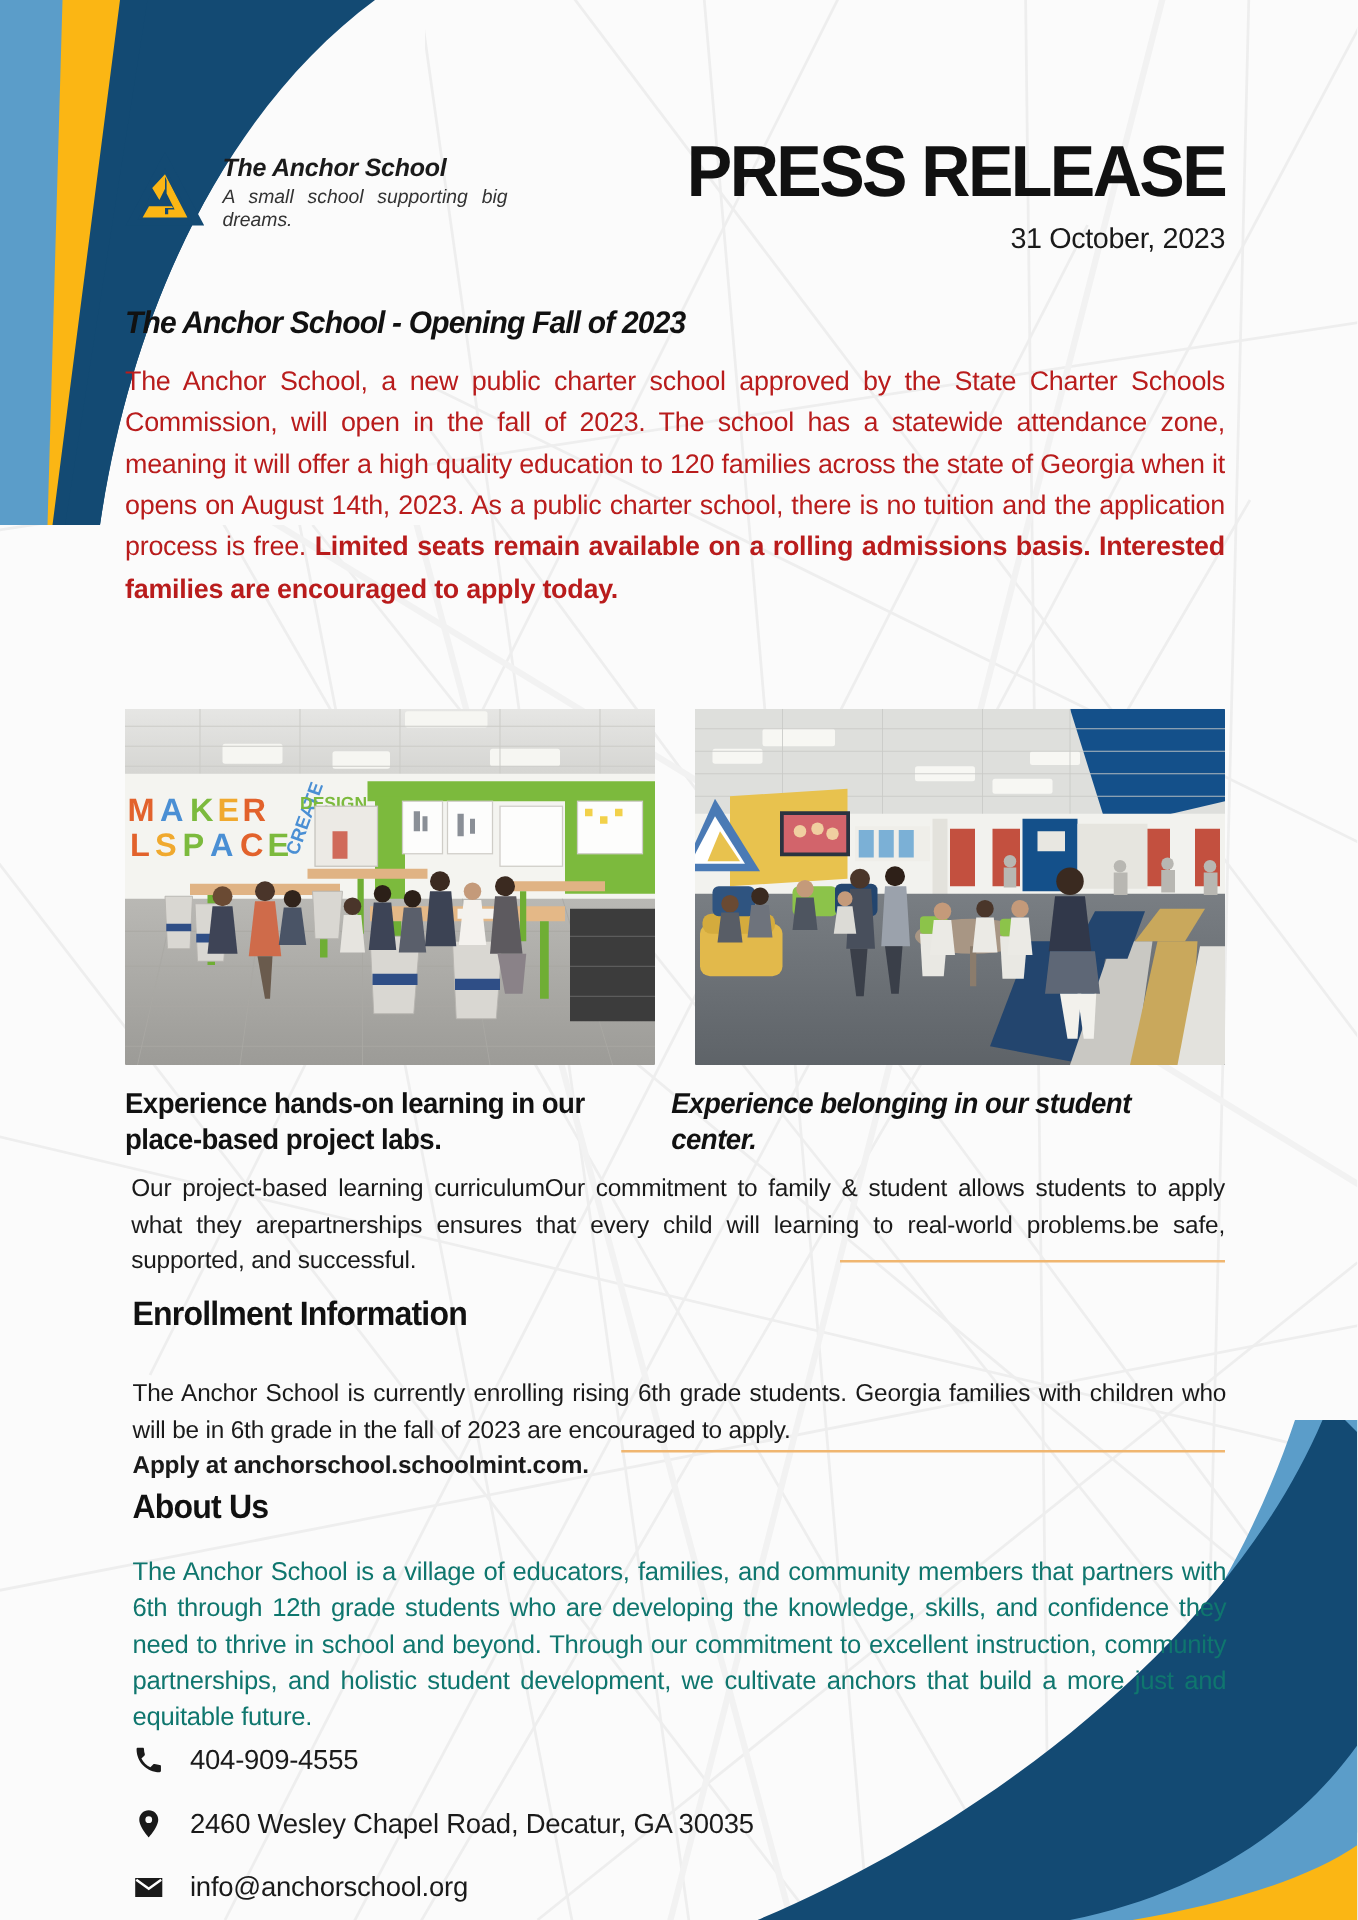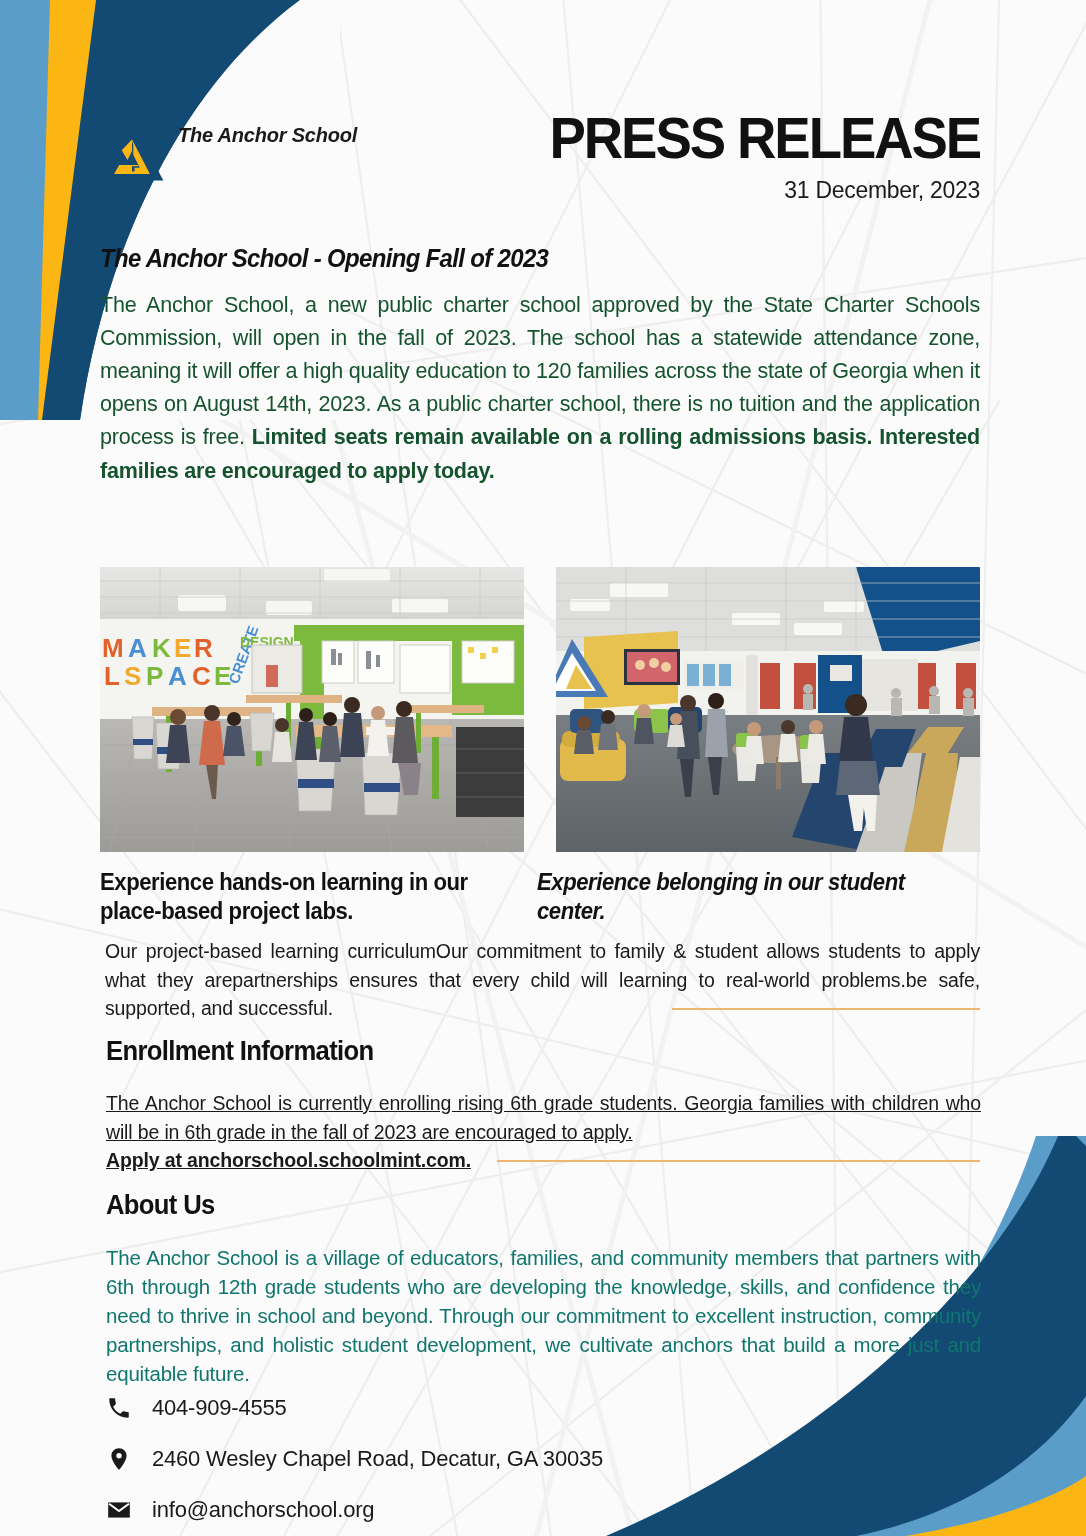--- a/index.html
+++ b/index.html
@@ -104,21 +104,21 @@
     font-style:italic;
     color:#111;
     letter-spacing:-0.7px;
     transform:scaleX(0.96);
     transform-origin:left center;
     margin-bottom:16px;
   }
   .para{
     font-size:21.5px;
     line-height:1.54;
-    color:#14532d;
+    color:#b91c1c;
     text-align:justify;
     text-align-last:left;
     letter-spacing:-0.2px;
   }
   .para b{ font-weight:bold; }
 
   
   .photos{
     position:absolute;
     left:100px; top:567px;
@@ -286,26 +286,27 @@
 
       <div class="brand">
         <svg class="logo-mark" viewBox="0 0 100 96">
           <path d="M50 2 L99 94 L1 94 Z M50 22 L84 86 L16 86 Z" fill="#134A73" fill-rule="evenodd"></path>
           <path d="M50 30 L78 84 L22 84 L30 70 L62 70 L50 48 L43 62 L34 47 Z" fill="#FBB614"></path>
           <path d="M50 33 L74 80 L50 80 L50 72 L60 72 L50 52 Z" fill="#134A73"></path>
           <path d="M52 35 L76 82 L54 82 L54 74 L62 74 L52 54 Z" fill="#FBB614"></path>
         </svg>
         <div class="brand-text">
           <div class="brand-name">The Anchor School</div>
+          <div class="brand-tag">A small school supporting big dreams.</div>
         </div>
       </div>
 
       <div class="header-right">
         <div class="pr-title">PRESS RELEASE</div>
-        <div class="pr-date">31 December, 2023</div>
+        <div class="pr-date">31 October, 2023</div>
       </div>
     </div>
 
     <div class="body-wrap">
       <div class="headline">The Anchor School - Opening Fall of 2023</div>
       <div class="para"><span>The Anchor School, a new public charter school approved by the State Charter Schools Commission, will open in the fall of 2023. The school has a statewide attendance zone, meaning it will offer a high quality education to 120 families across the state of Georgia when it opens on August 14th, 2023. As a public charter school, there is no tuition and the application process is free. </span><b>Limited seats remain available on a rolling admissions basis. Interested families are encouraged to apply today.</b></div>
     </div>
 
     <div class="photos">
 
@@ -561,21 +562,21 @@
 
     <div class="captions">
       <div class="cap cap-left">Experience hands-on learning in our place-based project labs.</div>
       <div class="cap cap-right">Experience belonging in our student center.</div>
     </div>
     <div class="cap-body">Our project-based learning curriculumOur commitment to family &amp; student allows students to apply what they arepartnerships ensures that every child will learning to real-world problems.be safe, supported, and successful.</div>
     <div class="rule" style="left:672px; top:1008px; width:308px;"></div>
 
     <div class="section" style="top:1036px;">
       <div class="sec-title">Enrollment Information</div>
-      <div class="sec-body" style="margin-top:22px;text-decoration:underline;">
+      <div class="sec-body" style="margin-top:34px;">
         <span>The Anchor School is currently enrolling rising 6th grade students. Georgia families with children who will be in 6th grade in the fall of 2023 are encouraged to apply.</span>
         <div><b>Apply at anchorschool.schoolmint.com.</b></div>
       </div>
     </div>
     <div class="rule" style="left:497px; top:1160px; width:483px;"></div>
 
     <div class="section" style="top:1190px;">
       <div class="sec-title">About Us</div>
       <div class="about-body" style="margin-top:22px;">The Anchor School is a village of educators, families, and community members that partners with 6th through 12th grade students who are developing the knowledge, skills, and confidence they need to thrive in school and beyond. Through our commitment to excellent instruction, community partnerships, and holistic student development, we cultivate anchors that build a more just and equitable future.</div>
     </div>

